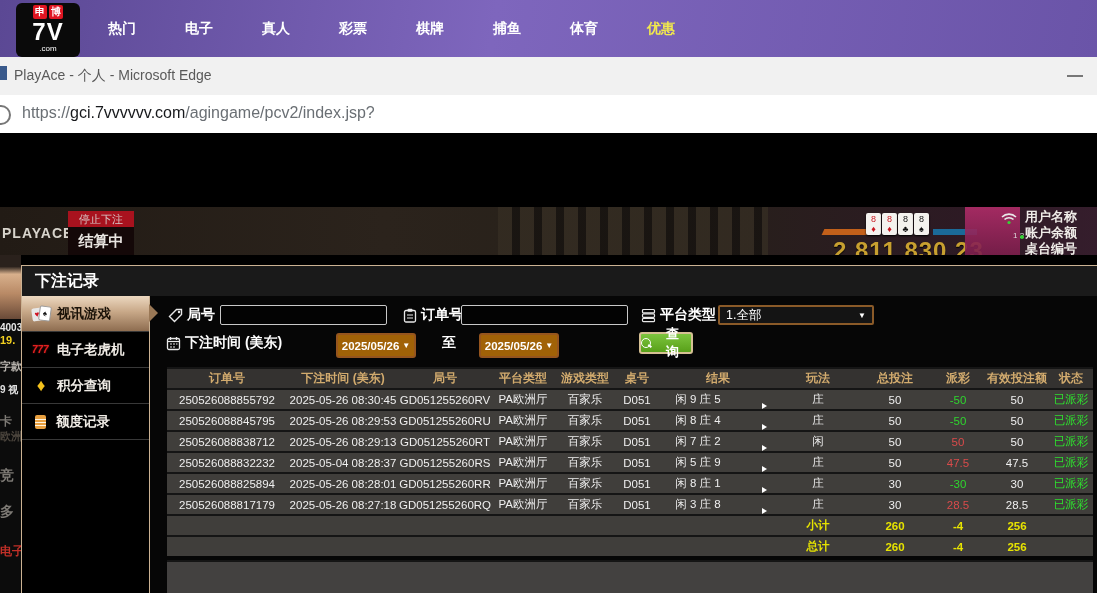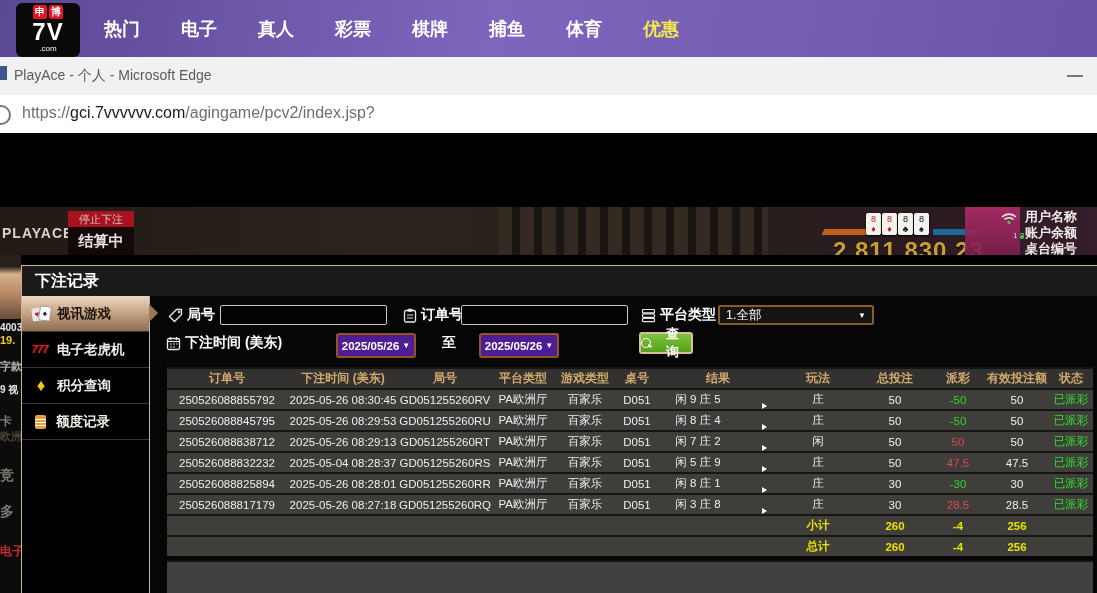--- a/index.html
+++ b/index.html
@@ -9,21 +9,21 @@
   .topbar{position:absolute;left:0;top:0;width:1097px;height:57px;
     background:linear-gradient(100deg,#5b4894 0%,#7e66bd 45%,#6a54a8 100%);}
   .logo{position:absolute;left:16px;top:3px;width:64px;height:54px;background:#0a0a0a;
         border-radius:6px;display:flex;flex-direction:column;align-items:center;}
   .logo-badges{display:flex;gap:2px;margin-top:2px;}
   .logo-badge{width:14px;height:14px;background:#e01622;color:#fff;font-size:10px;
         font-weight:bold;display:flex;align-items:center;justify-content:center;border-radius:2px;}
   .logo-main{color:#fff;font-size:24px;font-weight:bold;line-height:26px;letter-spacing:1px;}
   .logo-suffix{color:#fff;font-size:8px;line-height:8px;}
   .menu{position:absolute;left:103px;top:0;height:57px;display:flex;gap:39px;align-items:center;}
-  .menu-item{width:38px;text-align:center;color:#fff;font-size:18px;font-weight:bold;cursor:pointer;}
+  .menu-item{width:38px;text-align:center;color:#fff;font-size:14px;font-weight:bold;cursor:pointer;}
   .menu-item.hl{color:#f2e94c;}
   
   .titlebar{position:absolute;left:0;top:57px;width:1097px;height:38px;background:#f1f1f1;
         border-bottom:1px solid #d8d8d8;}
   .win-ico{position:absolute;left:0;top:9px;width:7px;height:14px;background:#3a5a8c;}
   .win-title{position:absolute;left:14px;top:10px;font-size:14px;color:#5a5a5a;}
   .min-btn{position:absolute;right:14px;top:18px;width:16px;height:2px;background:#777;cursor:pointer;}
   
   .urlbar{position:absolute;left:0;top:95px;width:1097px;height:38px;background:#fff;
         border-bottom:3px solid #1a1a1a;}
@@ -89,21 +89,21 @@
       radial-gradient(circle at 10px 10px,#fff 1.5px,transparent 2px),
       radial-gradient(circle at 7px 7px,#fff 1.5px,transparent 2px);}
   .ic-gem{color:#f4c21c;font-size:17px;line-height:15px;text-align:center;}
   .ic-doc{background:#e8a040;width:11px;height:14px;border-radius:2px;margin:1px 3px;
     background-image:linear-gradient(180deg,transparent 4px,#fff4e0 4px,#fff4e0 5px,transparent 5px,
       transparent 7px,#fff4e0 7px,#fff4e0 8px,transparent 8px,transparent 10px,#fff4e0 10px,#fff4e0 11px,transparent 11px);}
   
   .flabel{position:absolute;color:#fff;font-size:14px;font-weight:bold;display:flex;gap:4px;align-items:center;}
   .finput{position:absolute;height:20px;background:#030303;border:1px solid #c8c8c8;border-radius:2px;
     color:#eee;font-size:12px;padding:0 4px;box-sizing:border-box;width:167px;}
-  .dsel{position:absolute;width:76px;height:21px;background:#4c1d95;border:2px solid #96551e;border-radius:3px;
+  .dsel{position:absolute;width:76px;height:21px;background:#a16207;border:2px solid #96551e;border-radius:3px;
     color:#fff;font-size:11.5px;font-weight:bold;display:flex;align-items:center;justify-content:center;gap:3px;cursor:pointer;}
   .caret{font-size:8px;}
   .psel{position:absolute;width:156px;height:20px;background:#141414;border:2px solid #8a5a28;border-radius:2px;
     color:#fff;font-size:12.5px;display:flex;align-items:center;padding:0 6px;box-sizing:border-box;cursor:pointer;}
   .psel .caret{margin-left:auto;}
   .qbtn{position:absolute;width:54px;height:22px;background:linear-gradient(180deg,#7dc53e,#58a019);
     border:2px solid #d6c094;border-radius:3px;color:#fff;font-size:13px;font-weight:bold;
     display:flex;align-items:center;justify-content:center;gap:15px;cursor:pointer;box-sizing:border-box;}
   .mag{width:8px;height:8px;border:1.5px solid #fff;border-radius:50%;position:relative;flex:none;}
   .mag::after{content:"";position:absolute;left:6px;top:6px;width:4px;height:1.5px;background:#fff;transform:rotate(40deg);}

